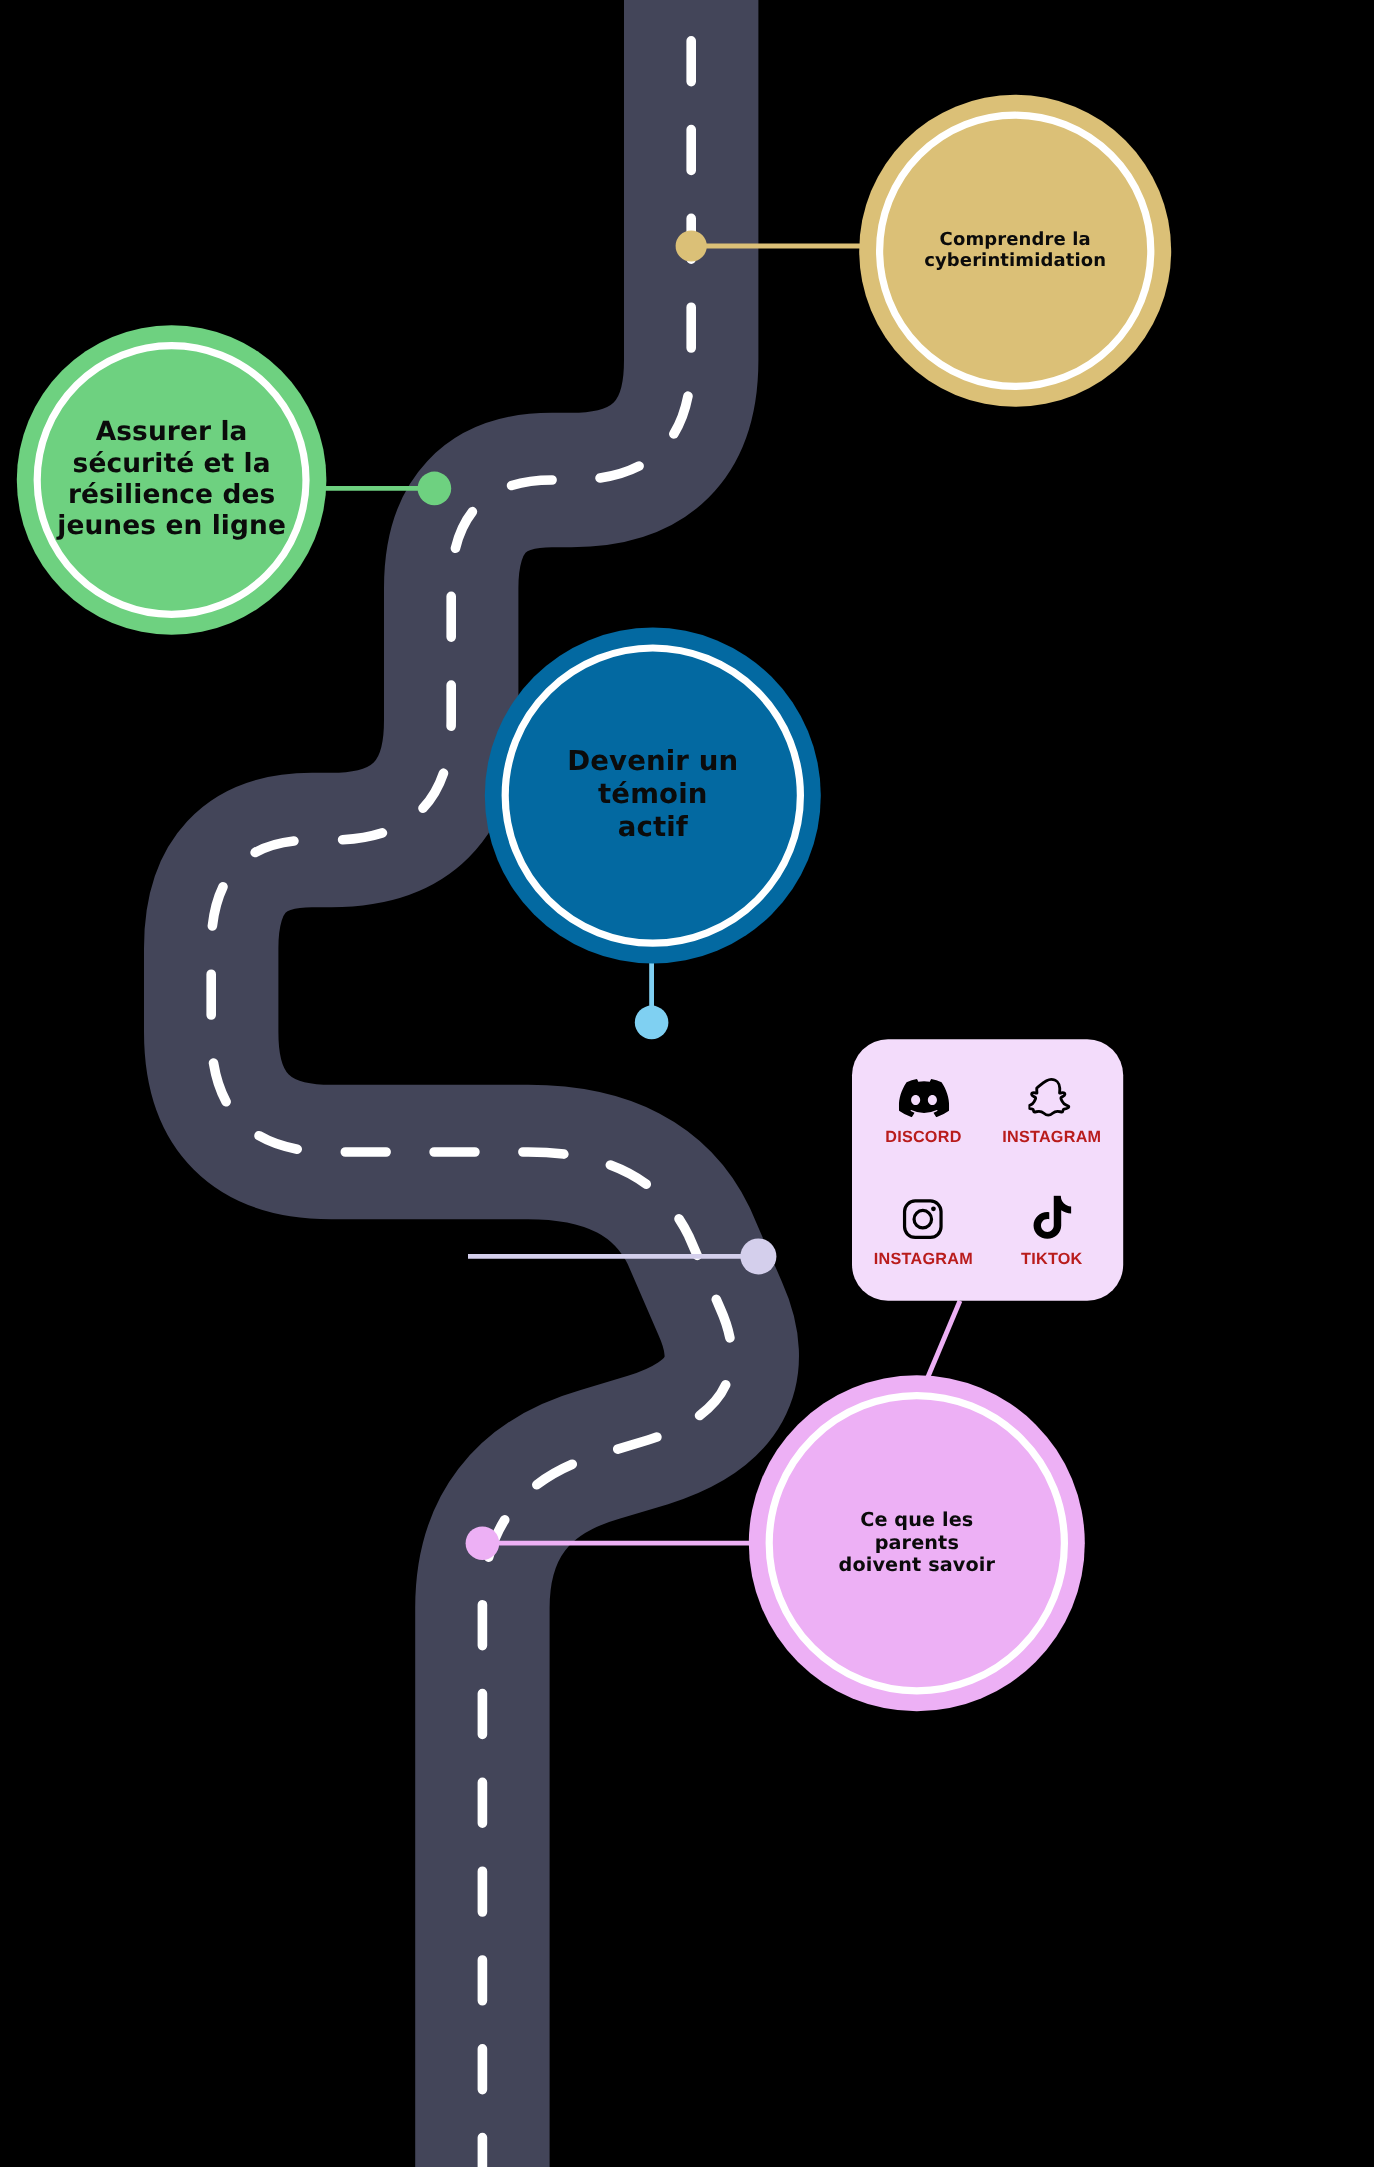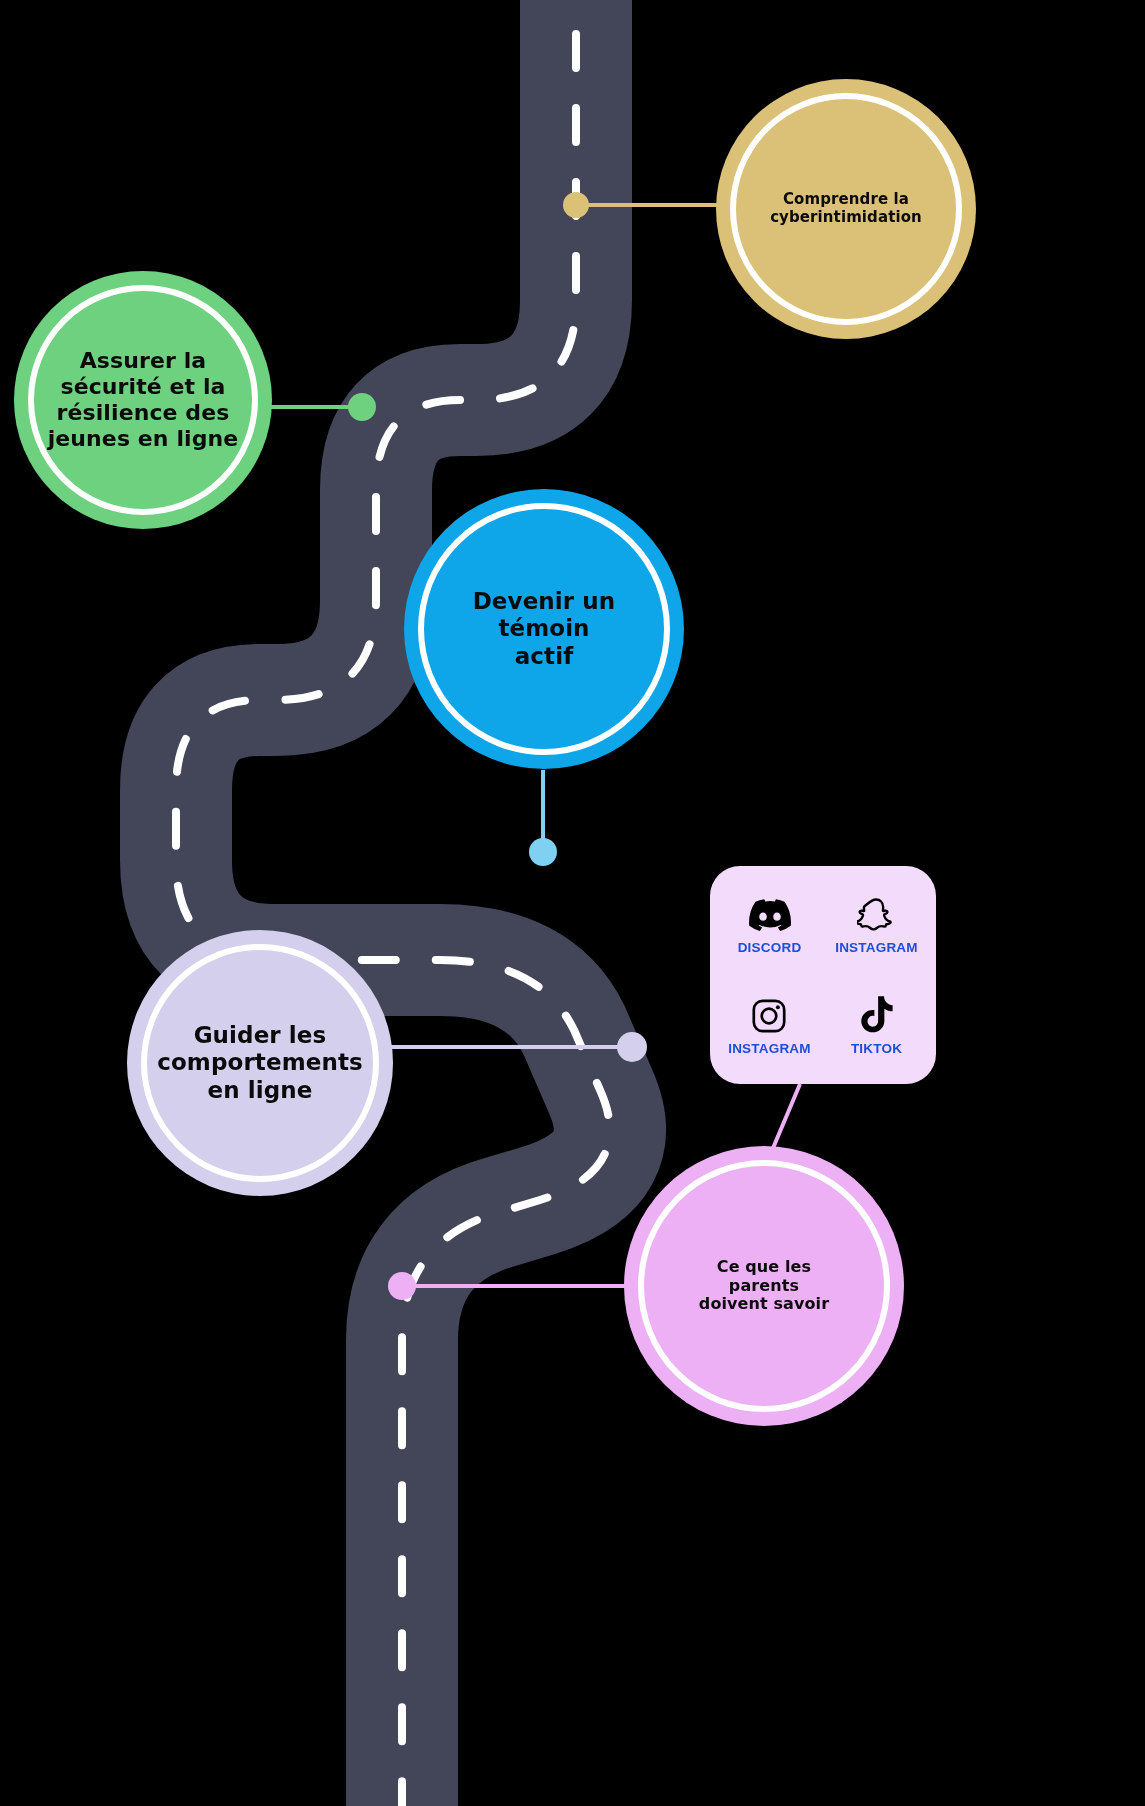--- a/index.html
+++ b/index.html
@@ -29,42 +29,42 @@
     line-height:1.18;padding:0 12px;
     white-space:pre-line;
   }
 
   #n-gold{left:716px;top:79px;width:260px;height:260px;background:#dbc077;}
   #n-gold .label{font-size:15px;}
 
   #n-green{left:14px;top:271px;width:258px;height:258px;background:#6ed180;}
   #n-green .label{font-size:22px;}
 
-  #n-blue{left:404px;top:489px;width:280px;height:280px;background:#0ea5e9;}
+  #n-blue{left:404px;top:523px;width:280px;height:280px;background:#0369a1;}
   #n-blue .label{font-size:23px;}
 
   #n-lav{left:127px;top:930px;width:266px;height:266px;background:#d4cfec;}
   #n-lav .label{font-size:23px;}
 
   #n-pink{left:624px;top:1146px;width:280px;height:280px;background:#edb0f5;}
   #n-pink .label{font-size:16px;}
 
   
   #social-card{
     position:absolute;left:710px;top:866px;width:226px;height:218px;
     background:#f3dcfb;border-radius:30px;
     display:grid;grid-template-columns:1fr 1fr;grid-template-rows:1fr 1fr;
     align-items:center;justify-items:center;
     padding:8px 6px;box-sizing:border-box;
   }
   .soc{display:flex;flex-direction:column;align-items:center;gap:4px;}
   .soc .glyph{height:42px;display:flex;align-items:center;justify-content:center;}
   .soc .name{
     font-family:"Liberation Sans",sans-serif;
-    font-size:13.5px;font-weight:700;color:#1d4ed8;letter-spacing:.2px;
+    font-size:13.5px;font-weight:700;color:#b91c1c;letter-spacing:.2px;
   }
 </style>
 </head>
 <body>
 
 <div id="stage">
 
   <svg class="layer" viewBox="0 0 1145 1806">
 
     <path d="M 576 -40
@@ -140,26 +140,20 @@
 jeunes en ligne</span>
   </div>
 
   <div class="node" id="n-blue">
     <span class="ring"></span>
     <span class="label">Devenir un
 témoin
 actif</span>
   </div>
 
-  <div class="node" id="n-lav">
-    <span class="ring"></span>
-    <span class="label">Guider les
-comportements
-en ligne</span>
-  </div>
 
   <div class="node" id="n-pink">
     <span class="ring"></span>
     <span class="label">Ce que les
 parents
 doivent savoir</span>
   </div>
 
   <div id="social-card">
 

